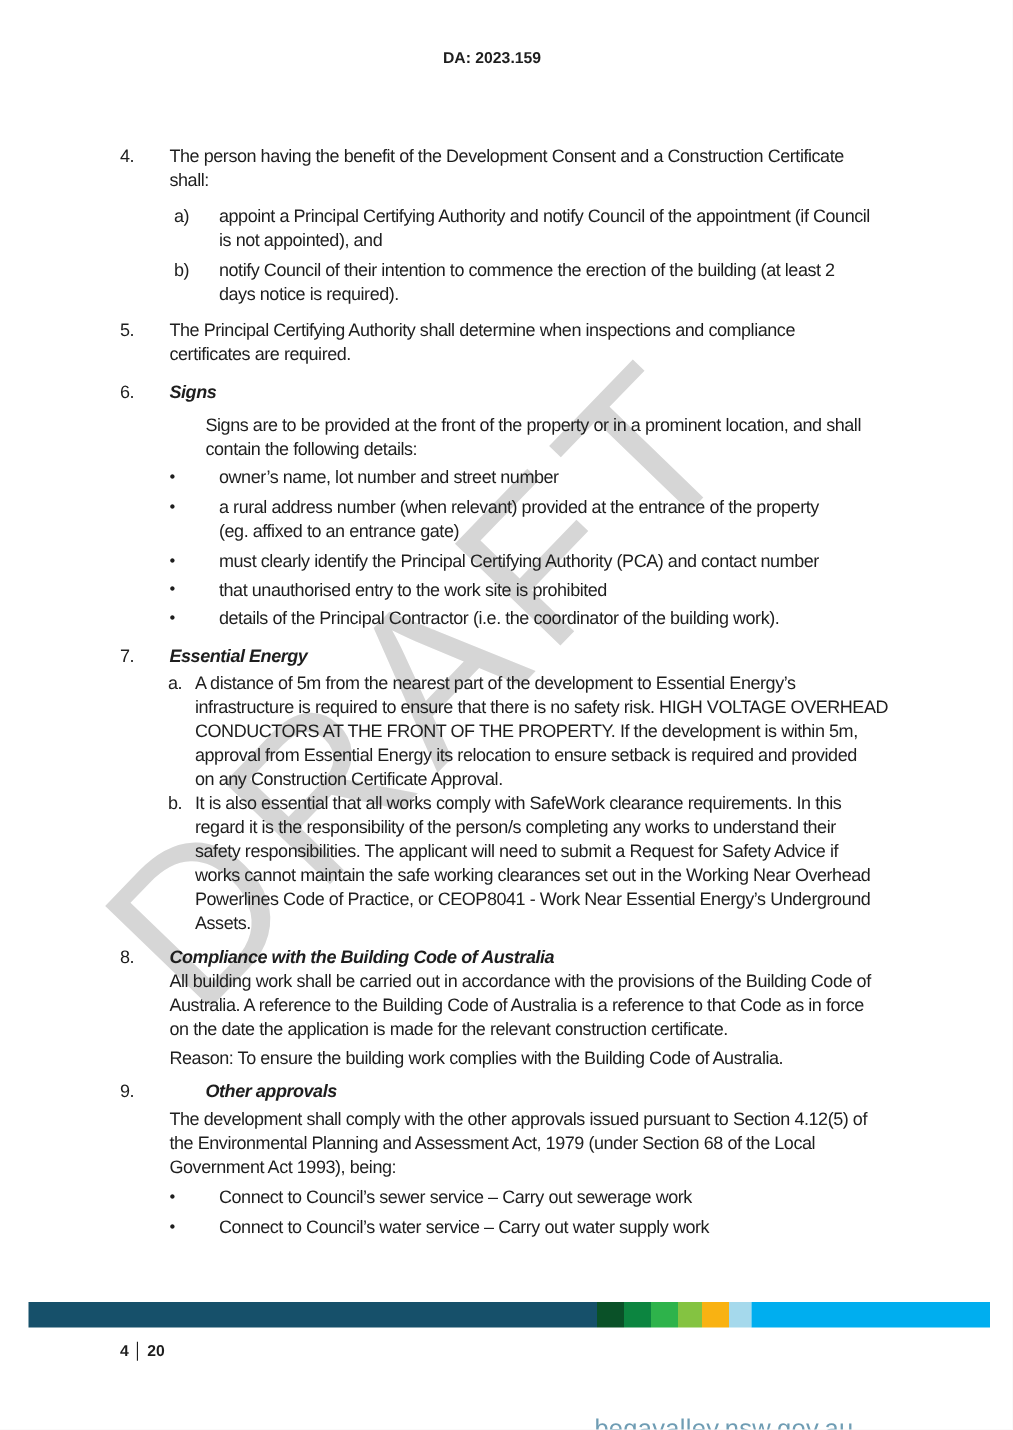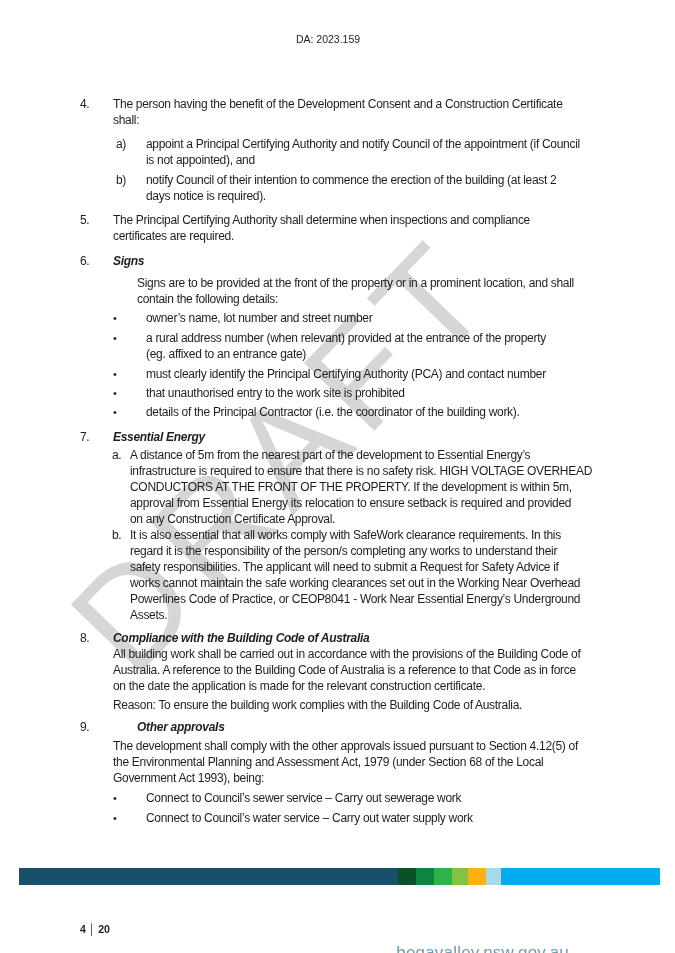--- a/index.html
+++ b/index.html
@@ -17,21 +17,21 @@
   .watermark{
     position:absolute;left:283px;top:455px;
     transform:translate(-50%,-50%) rotate(-46deg);
     font-size:142px;letter-spacing:12px;
     color:#d6d6d6;font-weight:400;white-space:nowrap;
     z-index:0;user-select:none;
   }
   
   .doc-header{
     position:absolute;top:33px;left:0;width:656px;
-    text-align:center;font-size:10.5px;font-weight:400;
+    text-align:center;font-size:10.5px;font-weight:700;
     z-index:1;
   }
   
   .content{
     position:absolute;left:80px;top:96px;width:593px;
     font-size:12px;line-height:16px;letter-spacing:-0.3px;
     z-index:1;
   }
   .pre{white-space:pre-line;}
   .item{display:flex;}
@@ -53,21 +53,21 @@
   } .mt2{margin-top:2px;} .mt3{margin-top:3px;}
   .mt4{margin-top:4px;} .mt6{margin-top:6px;gap:24px;} .mt7{margin-top:7px;}
   .mt8{margin-top:8px;} .mt9{margin-top:9px;} .mt13{}
   
   .color-bar{
     position:absolute;left:19px;top:868px;width:641px;height:17px;
     display:flex;z-index:2;
   }
   .color-bar>div{height:100%;}
   .page-label{
-    position:absolute;left:80px;top:923px;
+    position:absolute;left:80px;top:895px;
     font-size:10.5px;font-weight:700;z-index:2;
   }
   .website{
     position:absolute;right:106px;top:907px;
     font-size:17px;color:#6f9db4;letter-spacing:0.2px;z-index:2;margin-top:36px;
   }
 </style>
 </head>
 <body>
 

